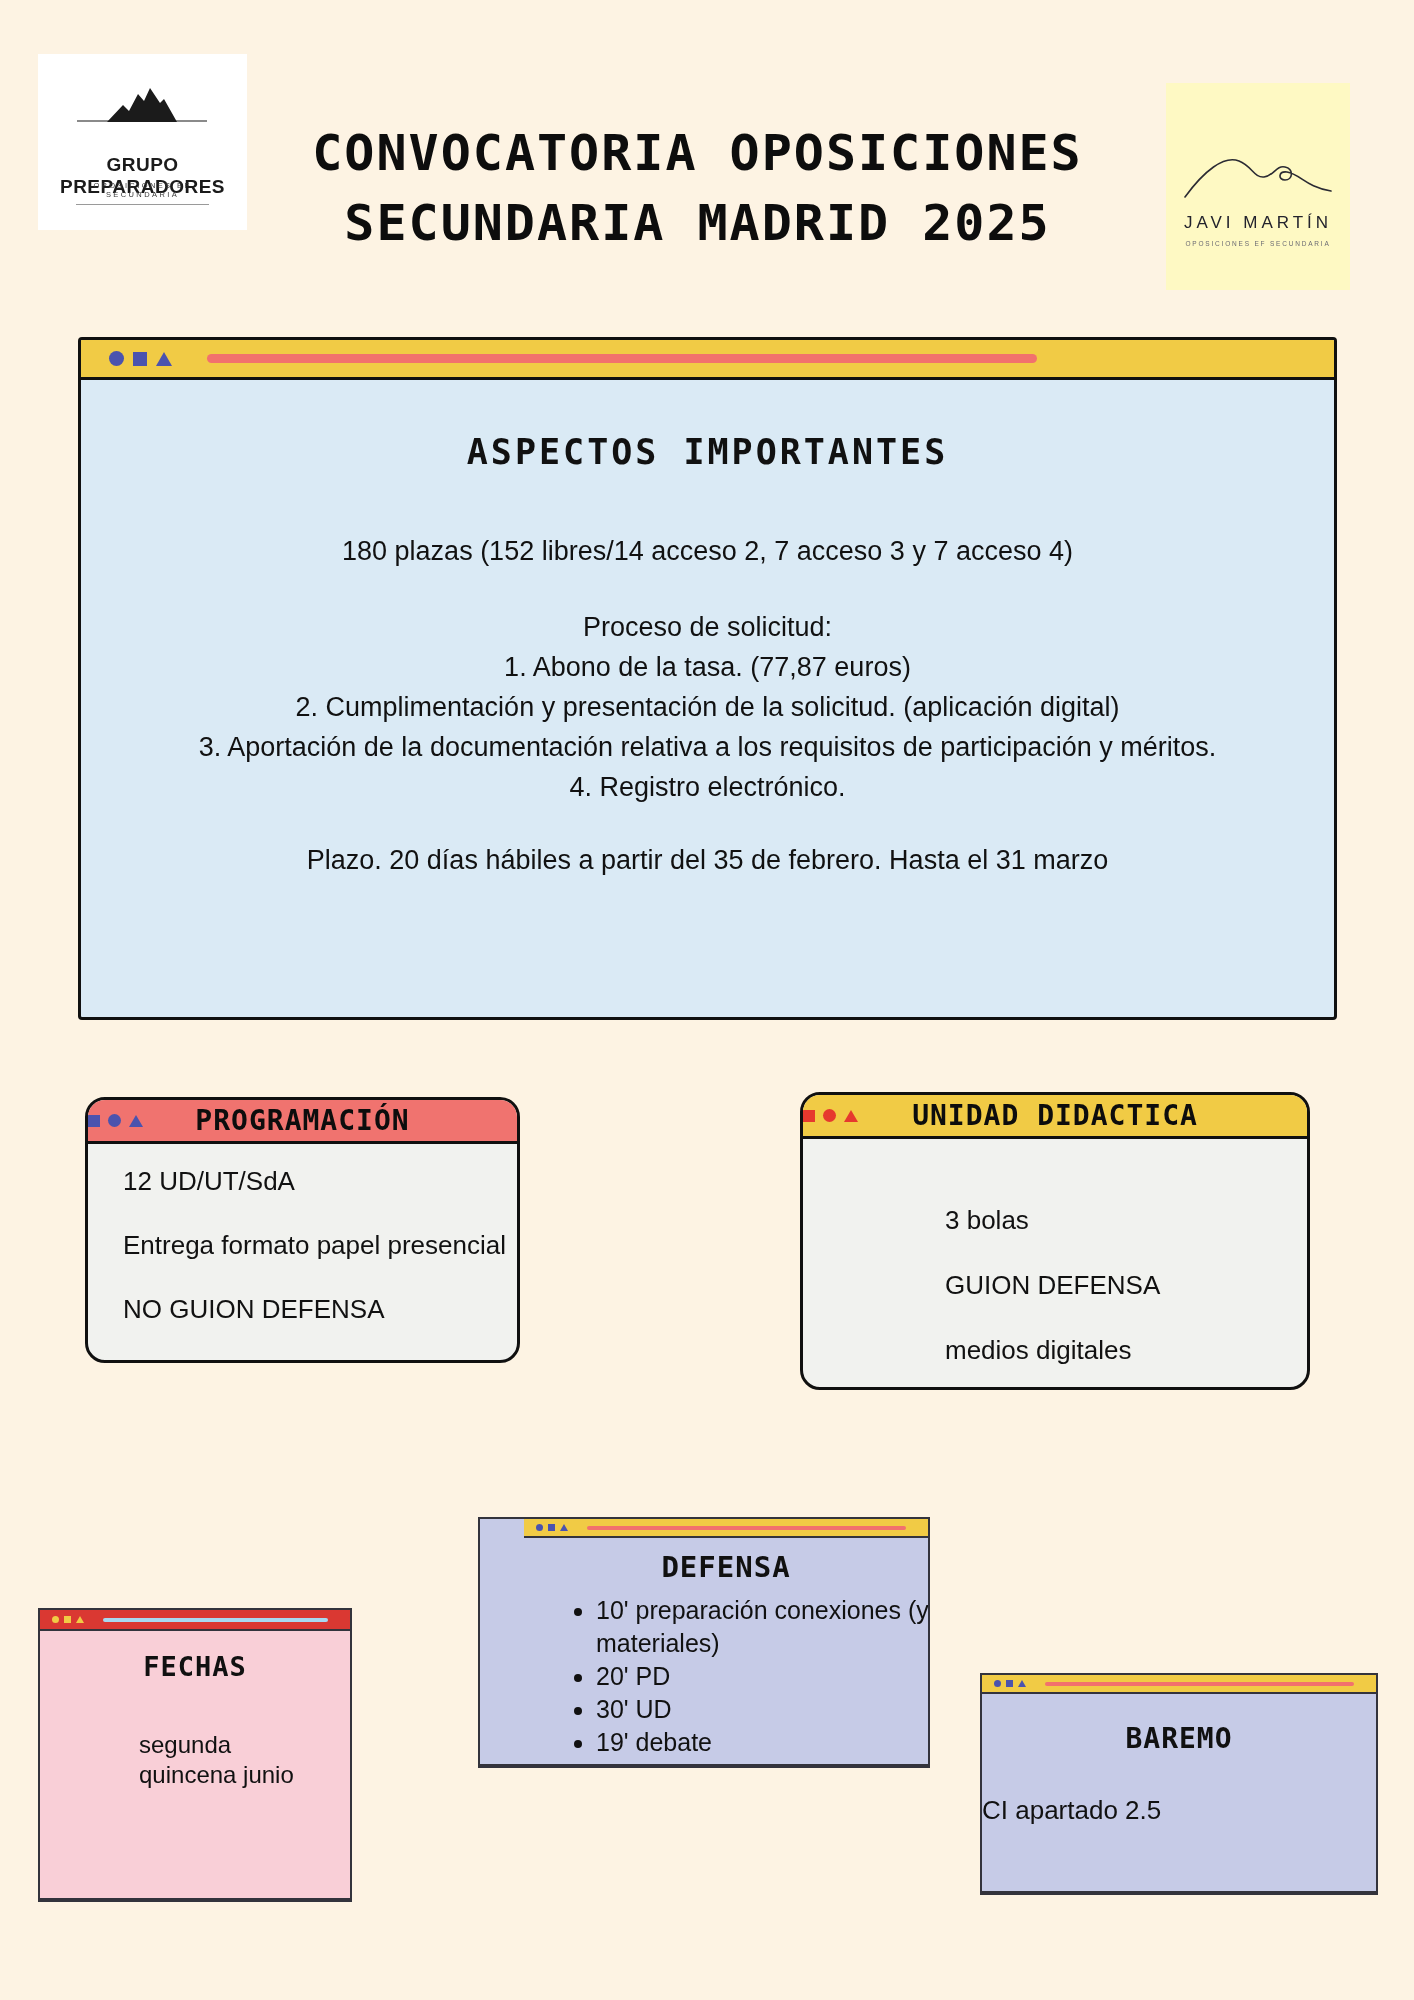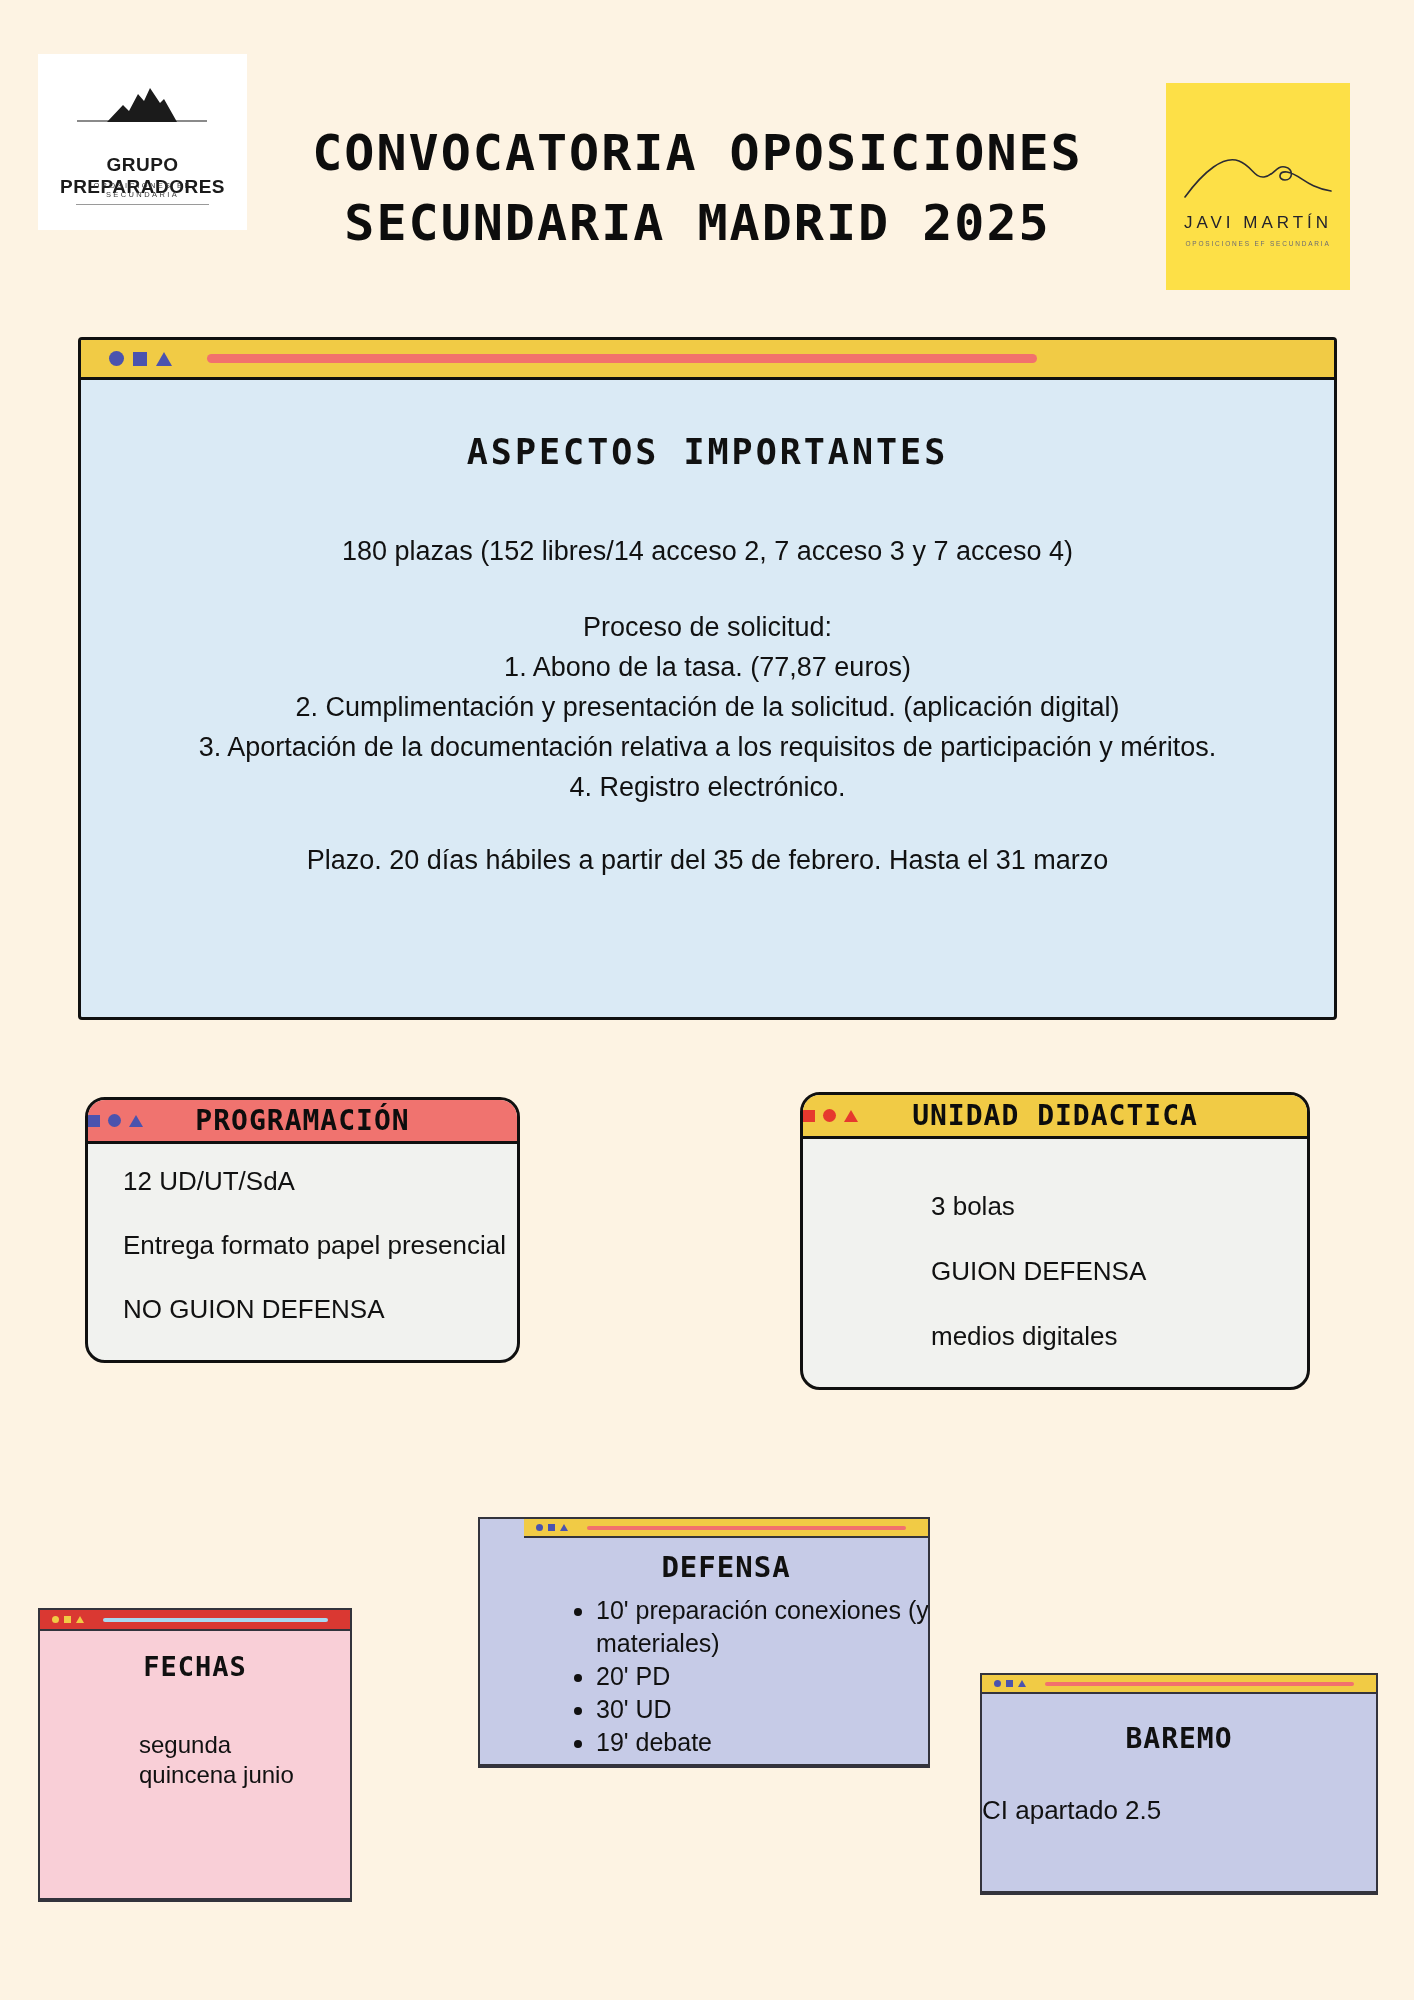--- a/index.html
+++ b/index.html
@@ -9,21 +9,21 @@
   }
   .mono{font-family:"DejaVu Sans Mono",monospace;font-weight:bold;}
 
   
   .logo-left{position:absolute;left:38px;top:54px;width:209px;height:176px;background:#ffffff;text-align:center;}
   .logo-left svg{position:absolute;left:39px;top:24px;}
   .gp-name{position:absolute;left:0;right:0;top:100px;font-size:19px;font-weight:bold;letter-spacing:.5px;color:#1b1b1b;}
   .gp-sub{position:absolute;left:38px;right:38px;top:127px;font-size:7.5px;letter-spacing:2.4px;color:#3a3a3a;
           padding-bottom:5px;border-bottom:1px solid #9a9a9a;}
 
-  .logo-right{position:absolute;left:1166px;top:83px;width:184px;height:207px;background:#fde047;text-align:center;}
+  .logo-right{position:absolute;left:1166px;top:83px;width:184px;height:207px;background:#fef9c3;text-align:center;}
   .logo-right svg{position:absolute;left:16px;top:62px;}
   .jm-name{position:absolute;left:0;right:0;top:130px;font-size:17px;letter-spacing:4px;color:#23232d;}
   .jm-sub{position:absolute;left:0;right:0;top:157px;font-size:6.5px;letter-spacing:1.8px;color:#6a6a72;}
 
   
   .title{position:absolute;left:260px;top:118px;width:875px;margin:0;text-align:center;
          font-size:50px;line-height:70px;letter-spacing:2px;color:#0d0d0d;}
   .title span{display:block;}
 
   
@@ -56,21 +56,21 @@
   .dot-md{width:13px;height:13px;border-radius:50%;margin-right:8px;}
   .tri-md{width:0;height:0;border-left:7px solid transparent;border-right:7px solid transparent;margin-right:8px;}
   .indigo.sq-md,.indigo.dot-md{background:#4b53ae;}
   .indigo.tri-md{border-bottom:12px solid #4b53ae;}
   .redshape.sq-md,.redshape.dot-md{background:#e6392e;}
   .redshape.tri-md{border-bottom:12px solid #e6392e;}
   .prog .rbody{padding:24px 0 0 35px;}
   .prog .rbody p{margin:0 0 0;font-size:26px;line-height:26px;}
   .prog .rbody p + p{margin-top:38px;}
   .unidad .rbody{padding:54px 0 0 128px;}
-  .unidad .rbody p{margin:0;font-size:26px;line-height:26px;}
+  .unidad .rbody p{margin:14px;font-size:26px;line-height:26px;}
   .unidad .rbody p + p{margin-top:39px;}
 
   
   .smcard{border:2px solid #33333c;border-bottom-width:4px;overflow:hidden;}
   .smbar{display:flex;align-items:center;padding-left:12px;border-bottom:2px solid #33333c;}
   .smbar-yellow{background:#f1cb45;height:17px;}
   .smbar-red{background:#da3832;height:19px;}
   .dot-sm{width:7px;height:7px;border-radius:50%;margin-right:5px;}
   .sq-sm{width:7px;height:7px;margin-right:5px;}
   .tri-sm{width:0;height:0;border-left:4px solid transparent;border-right:4px solid transparent;margin-right:5px;}

